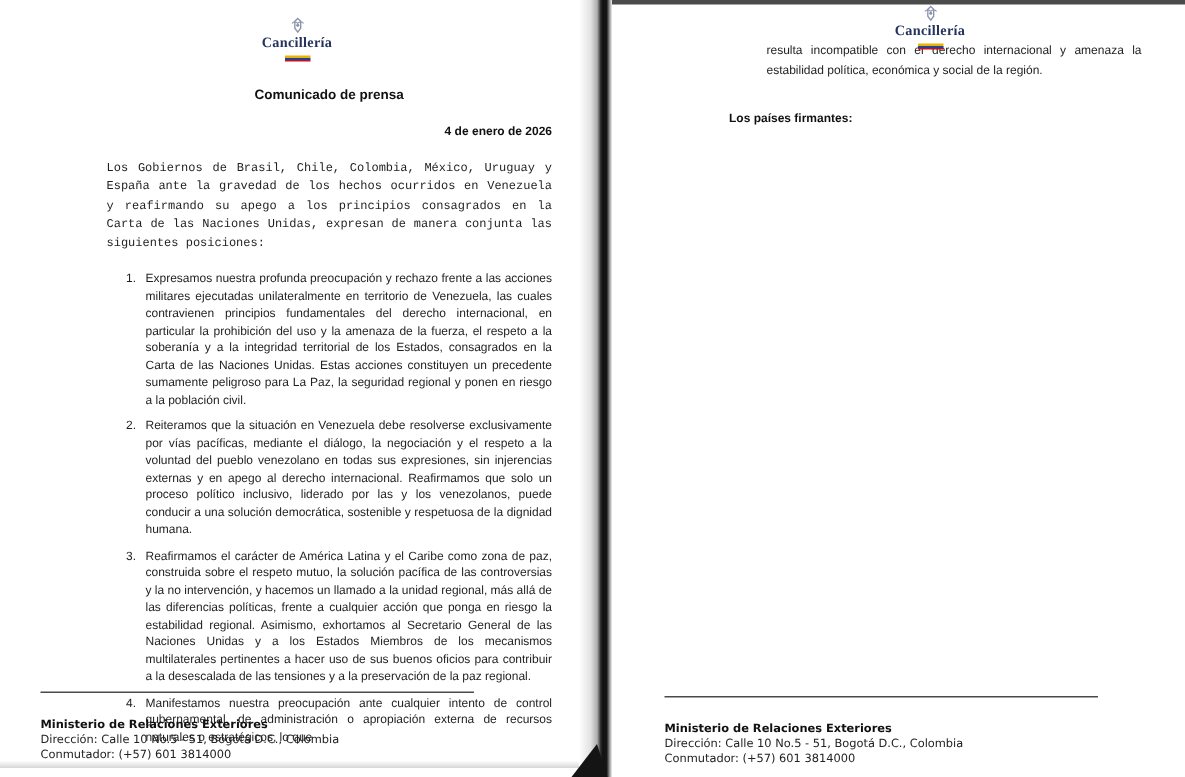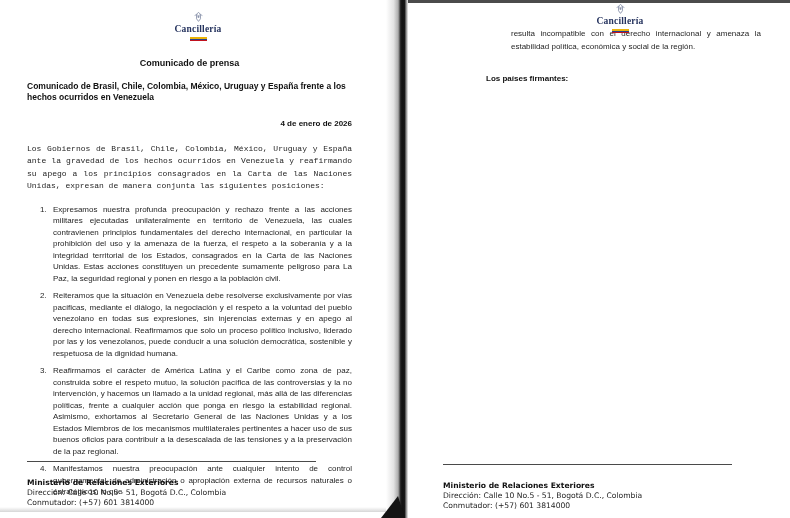--- a/index.html
+++ b/index.html
@@ -93,21 +93,22 @@
     margin-top: 2px;
     width: 17px; height: 4px;
     background: linear-gradient(to bottom,
       #eab308 0%, #eab308 50%,
       #27408f 50%, #27408f 75%,
       #c1121f 75%, #c1121f 100%);
   }
 
   
   .content-left {
-    padding: 0 44px 0 27px;
+    padding: 0 28px 0 27px;
+    margin-left: 44px;
   }
   .doc-type {
     margin: 17px 0 0 0;
     text-align: center;
     font-size: 9px;
     font-weight: bold;
     color: #111;
   }
   .title {
     margin: 13px 0 0 0;
@@ -207,21 +208,20 @@
           <path d="M4 7 Q7 4 10 7 Q13 4 16 7" stroke-width="1.2"></path>
           <circle cx="10" cy="9" r="1.6" fill="#8a93ab" stroke="none"></circle>
         </g>
       </svg>
       <div class="brand">Cancillería</div>
       <div class="flagbar"></div>
     </div>
 
     <div class="content-left">
       <h2 class="doc-type">Comunicado de prensa</h2>
-      <h1 class="title">Comunicado de Brasil, Chile, Colombia, México, Uruguay y España frente a los hechos ocurridos en Venezuela</h1>
       <div class="date">4 de enero de 2026</div>
       <p class="intro">Los Gobiernos de Brasil, Chile, Colombia, México, Uruguay y España ante la gravedad de los hechos ocurridos en Venezuela y reafirmando su apego a los principios consagrados en la Carta de las Naciones Unidas, expresan de manera conjunta las siguientes posiciones:</p>
 
       <ol class="positions">
 
           <li class="position-item">
             <span class="num">1.</span>
             <span class="itext">Expresamos nuestra profunda preocupación y rechazo frente a las acciones militares ejecutadas unilateralmente en territorio de Venezuela, las cuales contravienen principios fundamentales del derecho internacional, en particular la prohibición del uso y la amenaza de la fuerza, el respeto a la soberanía y a la integridad territorial de los Estados, consagrados en la Carta de las Naciones Unidas. Estas acciones constituyen un precedente sumamente peligroso para La Paz, la seguridad regional y ponen en riesgo a la población civil.</span>
           </li>
 

